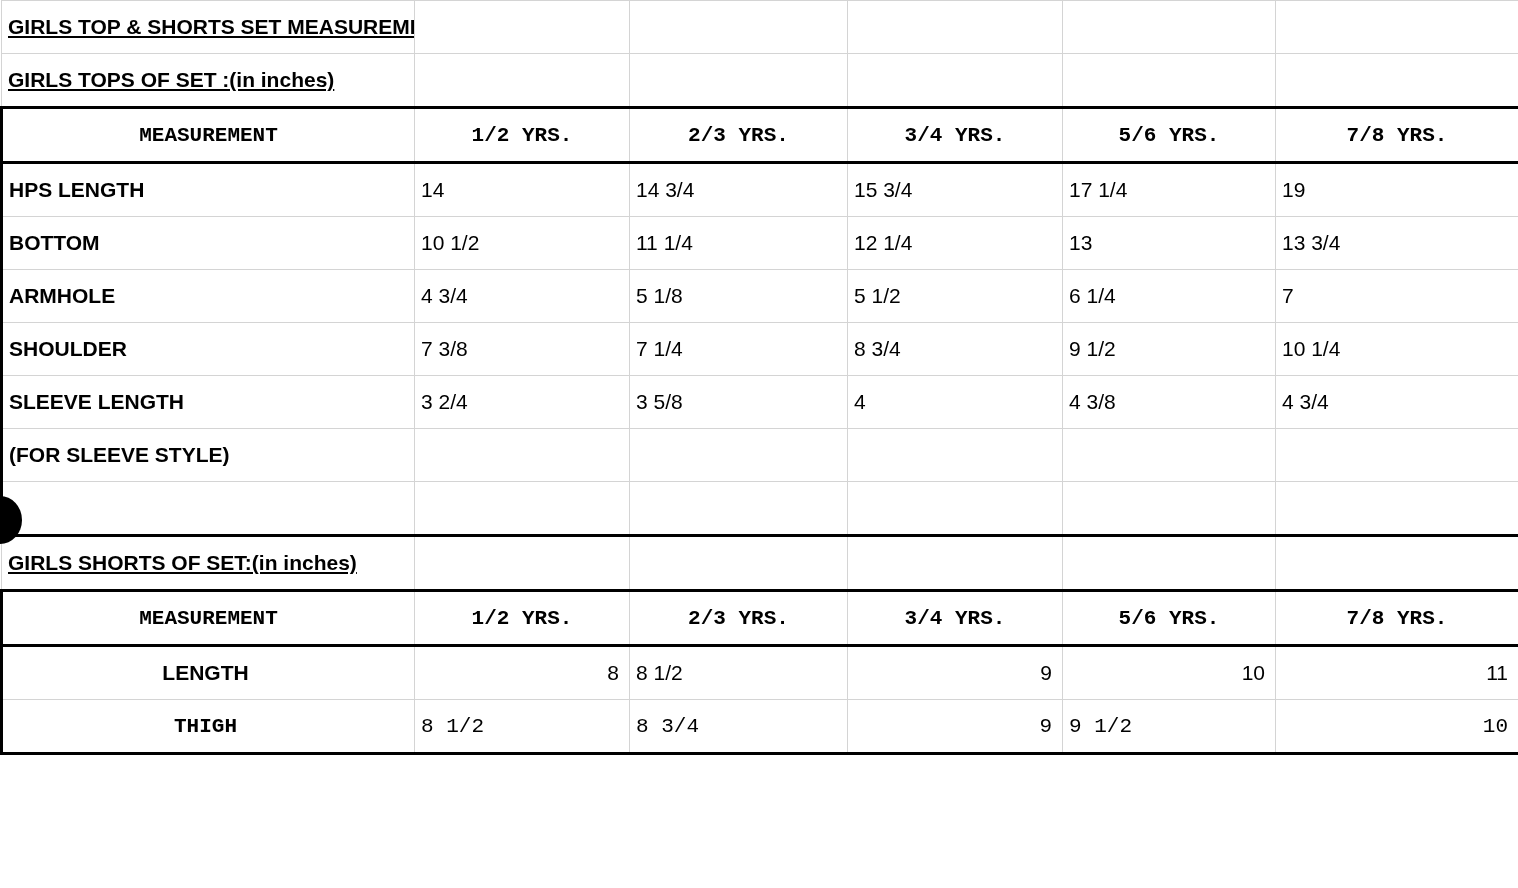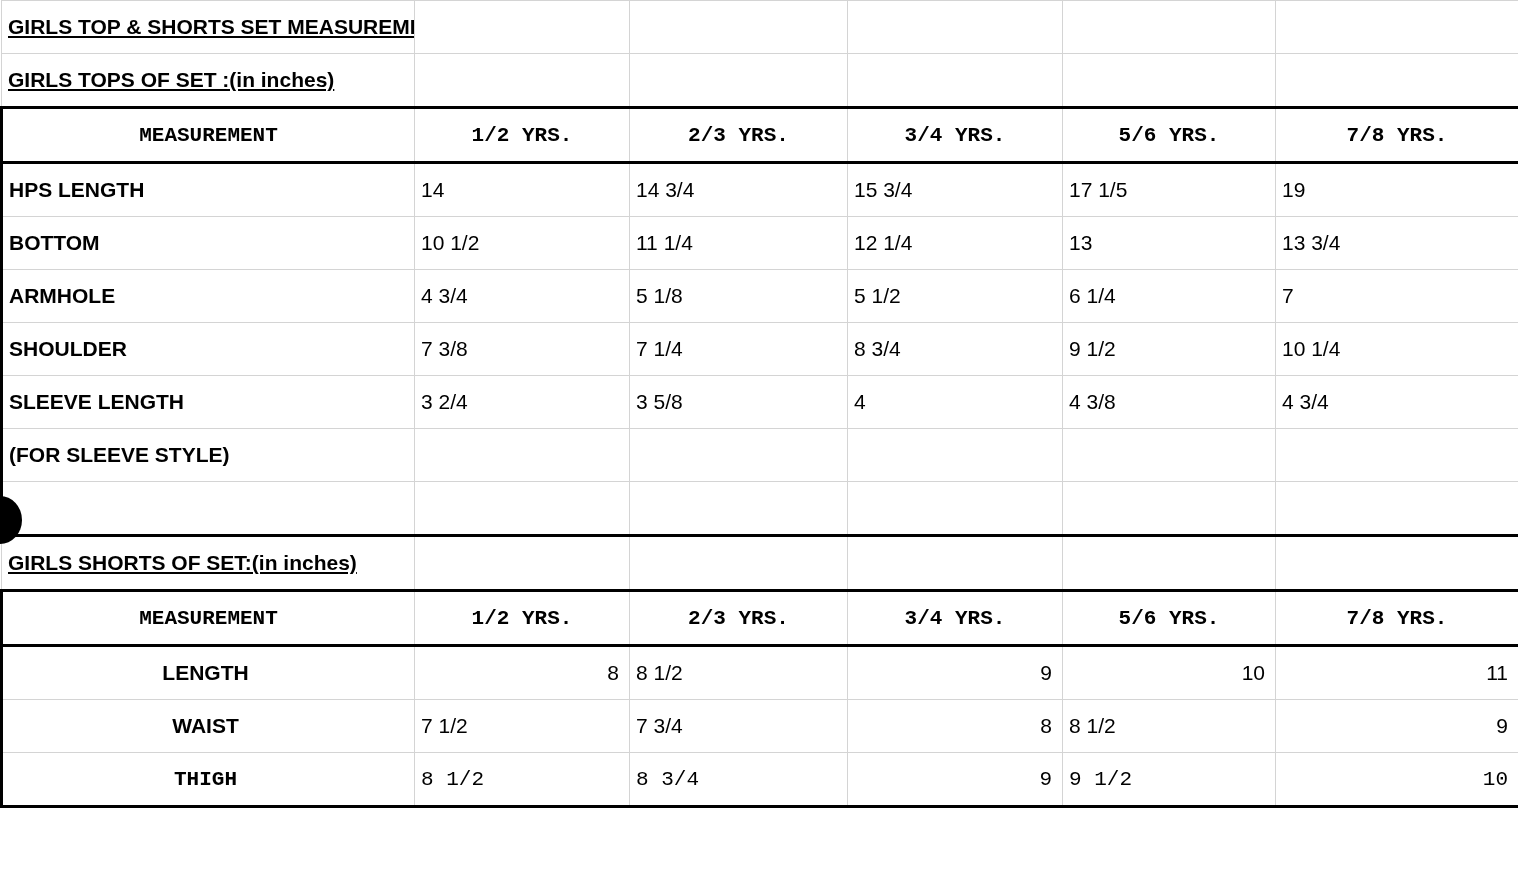--- a/index.html
+++ b/index.html
@@ -136,21 +136,21 @@
         <td class="hdr bt-heavy bb-heavy">3/4 YRS.</td>
         <td class="hdr bt-heavy bb-heavy">5/6 YRS.</td>
         <td class="hdr bt-heavy bb-heavy br-heavy">7/8 YRS.</td>
       </tr>
 
       <tr class="r-data">
         <td class="rowlabel bl-heavy">HPS LENGTH</td>
         <td class="num">14</td>
         <td class="num">14 3/4</td>
         <td class="num">15 3/4</td>
-        <td class="num">17 1/5</td>
+        <td class="num">17 1/4</td>
         <td class="num br-heavy">19</td>
       </tr>
 
       <tr class="r-data">
         <td class="rowlabel bl-heavy">BOTTOM</td>
         <td class="num">10 1/2</td>
         <td class="num">11 1/4</td>
         <td class="num">12 1/4</td>
         <td class="num">13</td>
         <td class="num br-heavy">13 3/4</td>
@@ -221,28 +221,20 @@
 
       <tr class="r-data">
         <td class="rowlabel center bl-heavy">LENGTH</td>
         <td class="num right">8</td>
         <td class="num">8 1/2</td>
         <td class="num right">9</td>
         <td class="num right">10</td>
         <td class="num right br-heavy">11</td>
       </tr>
 
-      <tr class="r-data">
-        <td class="rowlabel center bl-heavy">WAIST</td>
-        <td class="num">7 1/2</td>
-        <td class="num">7 3/4</td>
-        <td class="num right">8</td>
-        <td class="num">8 1/2</td>
-        <td class="num right br-heavy">9</td>
-      </tr>
 
 
 
       <tr class="r-data">
         <td class="rowlabel center bl-heavy bb-heavy">THIGH</td>
         <td class="num bb-heavy">8 1/2</td>
         <td class="num bb-heavy">8 3/4</td>
         <td class="num right bb-heavy">9</td>
         <td class="num bb-heavy">9 1/2</td>
         <td class="num right bb-heavy br-heavy">10</td>

